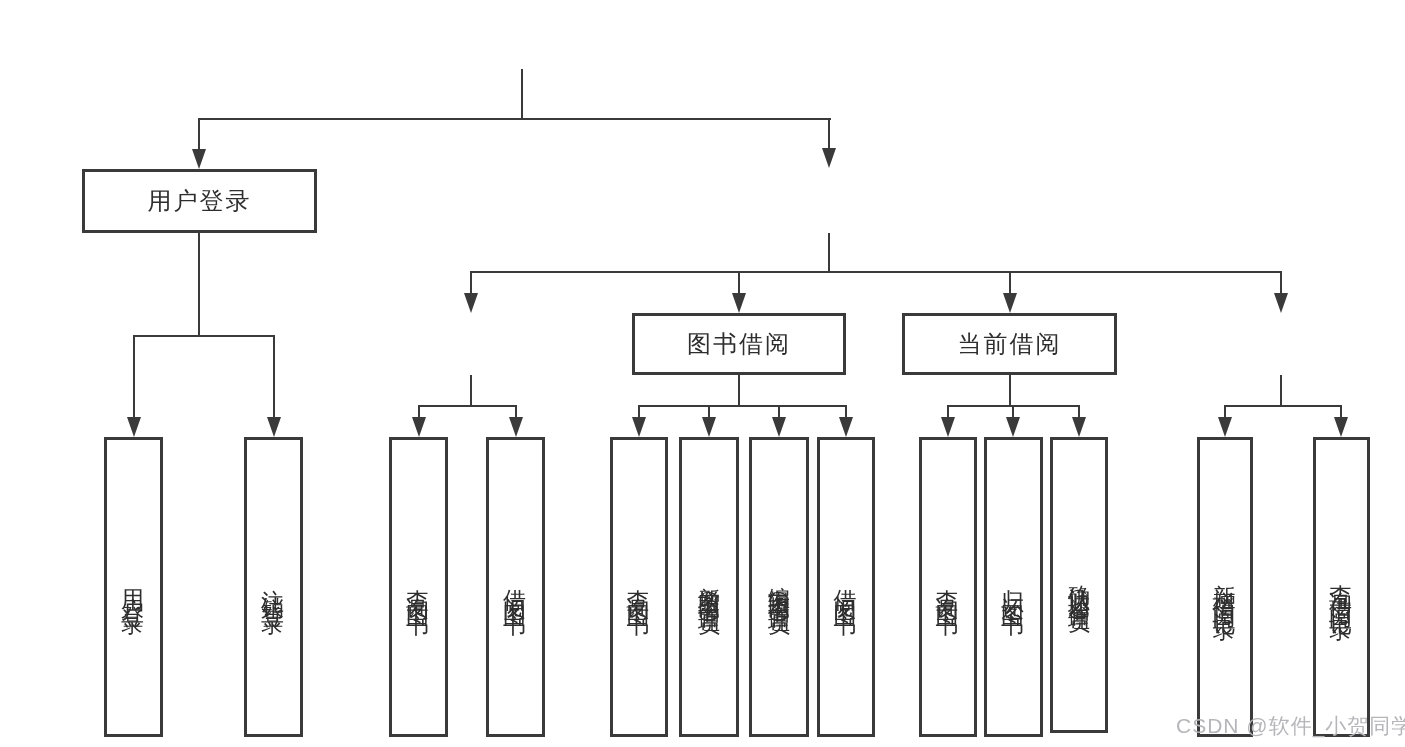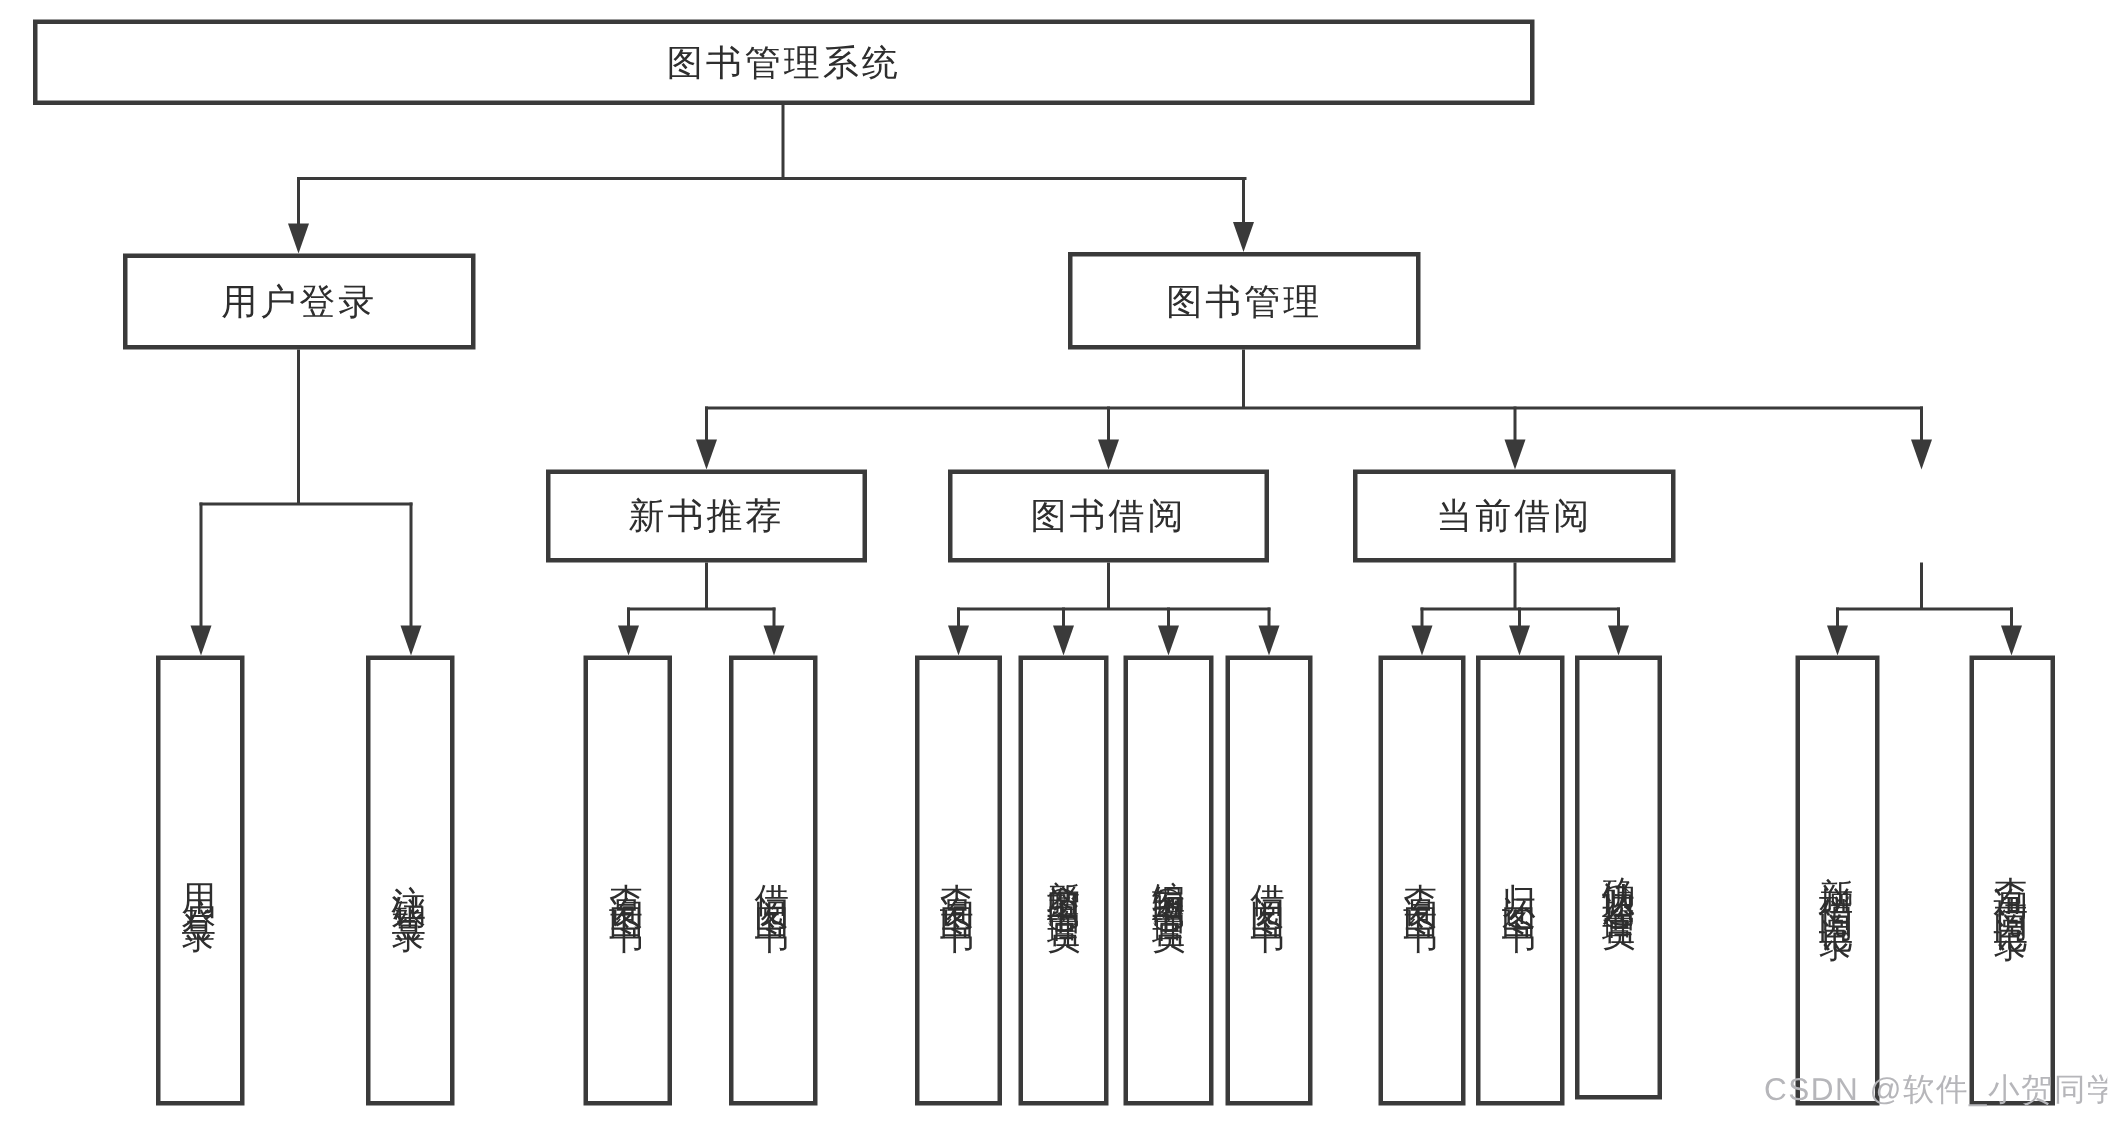--- a/index.html
+++ b/index.html
@@ -52,59 +52,50 @@
     color: #b6b6ba;
     white-space: nowrap;
     z-index: 5;
   }
 </style>
 </head>
 <body>
 
 <div class="canvas">
 
-  <div class="box" style="left:22px; top:13px; width:1001px; height:57px;">
-    <span class="h-label">图书管理系统</span>
-  </div>
 
   <div class="vline" style="left:521px; top:69px; height:50px;"></div>
   <div class="hline" style="left:198px; top:118px; width:633px;"></div>
   <div class="vline" style="left:198px; top:118px; height:33px;"></div>
   <div class="arrow" style="left:192px; top:149px;"></div>
   <div class="vline" style="left:828px; top:118px; height:32px;"></div>
   <div class="arrow" style="left:822px; top:148px;"></div>
 
   <div class="box" style="left:82px; top:169px; width:235px; height:64px;">
     <span class="h-label">用户登录</span>
-  </div>
-  <div class="box" style="left:712px; top:168px; width:235px; height:65px;">
-    <span class="h-label">图书管理</span>
   </div>
 
   <div class="vline" style="left:198px; top:233px; height:103px;"></div>
   <div class="hline" style="left:133px; top:335px; width:142px;"></div>
   <div class="vline" style="left:133px; top:335px; height:84px;"></div>
   <div class="arrow" style="left:127px; top:417px;"></div>
   <div class="vline" style="left:273px; top:335px; height:84px;"></div>
   <div class="arrow" style="left:267px; top:417px;"></div>
 
   <div class="vline" style="left:828px; top:233px; height:39px;"></div>
   <div class="hline" style="left:470px; top:271px; width:812px;"></div>
   <div class="vline" style="left:470px; top:271px; height:25px;"></div>
   <div class="arrow" style="left:464px; top:293px;"></div>
   <div class="vline" style="left:738px; top:271px; height:25px;"></div>
   <div class="arrow" style="left:732px; top:293px;"></div>
   <div class="vline" style="left:1009px; top:271px; height:25px;"></div>
   <div class="arrow" style="left:1003px; top:293px;"></div>
   <div class="vline" style="left:1280px; top:271px; height:25px;"></div>
   <div class="arrow" style="left:1274px; top:293px;"></div>
 
-  <div class="box" style="left:364px; top:313px; width:214px; height:62px;">
-    <span class="h-label">新书推荐</span>
-  </div>
   <div class="box" style="left:632px; top:313px; width:214px; height:62px;">
     <span class="h-label">图书借阅</span>
   </div>
   <div class="box" style="left:902px; top:313px; width:215px; height:62px;">
     <span class="h-label">当前借阅</span>
   </div>
 
   <div class="vline" style="left:470px; top:375px; height:31px;"></div>
   <div class="hline" style="left:418px; top:405px; width:99px;"></div>
   <div class="vline" style="left:418px; top:405px; height:14px;"></div>

